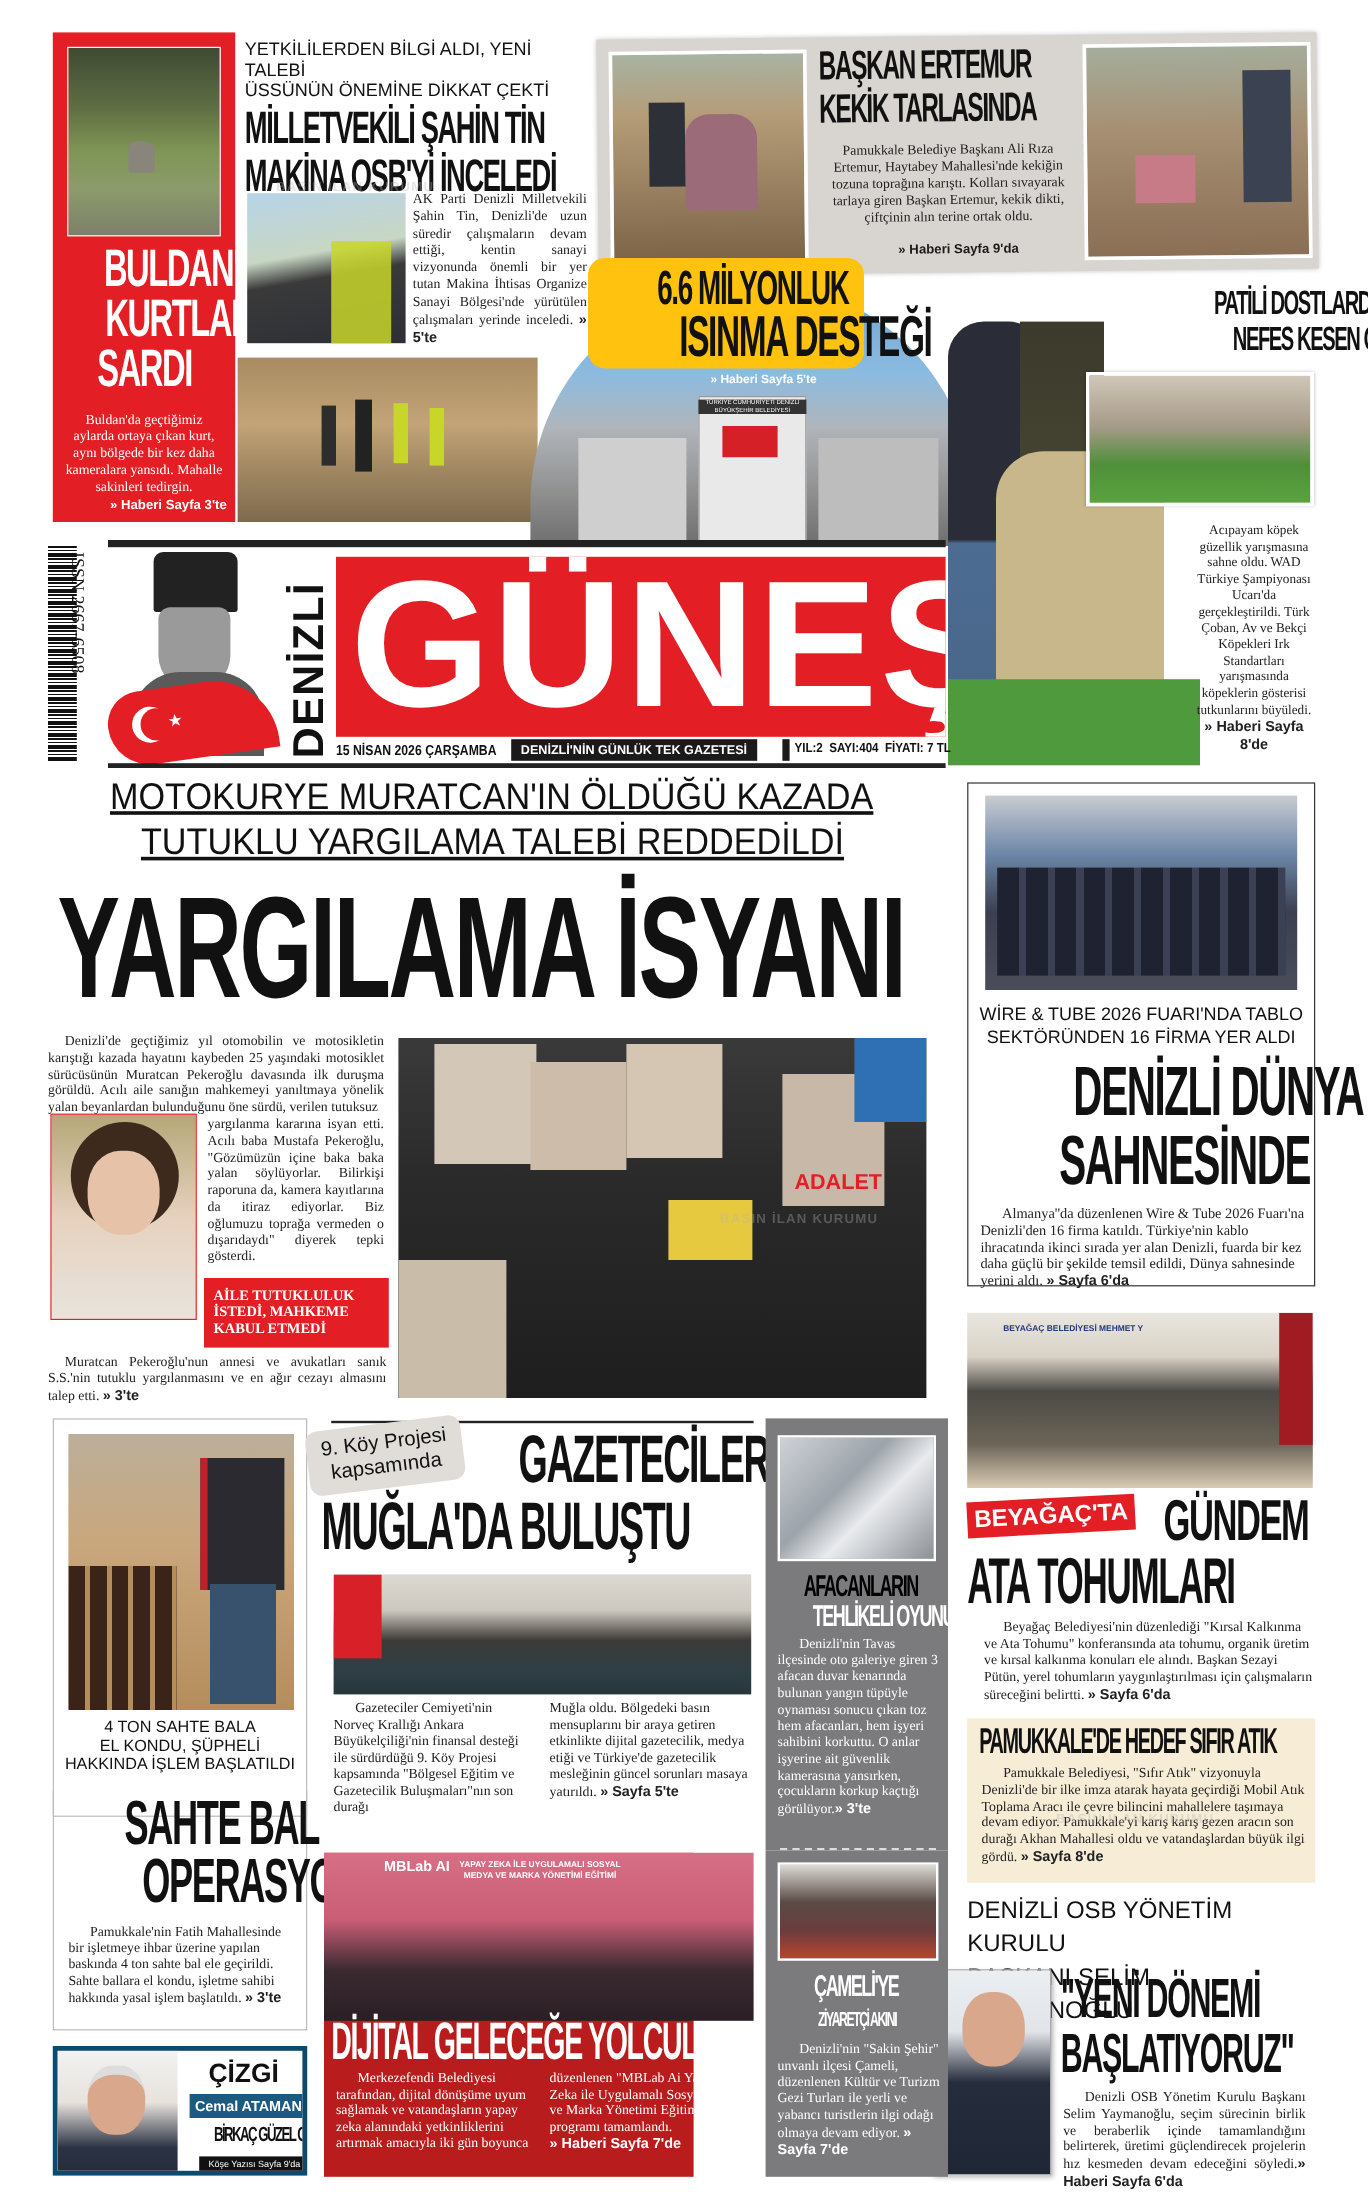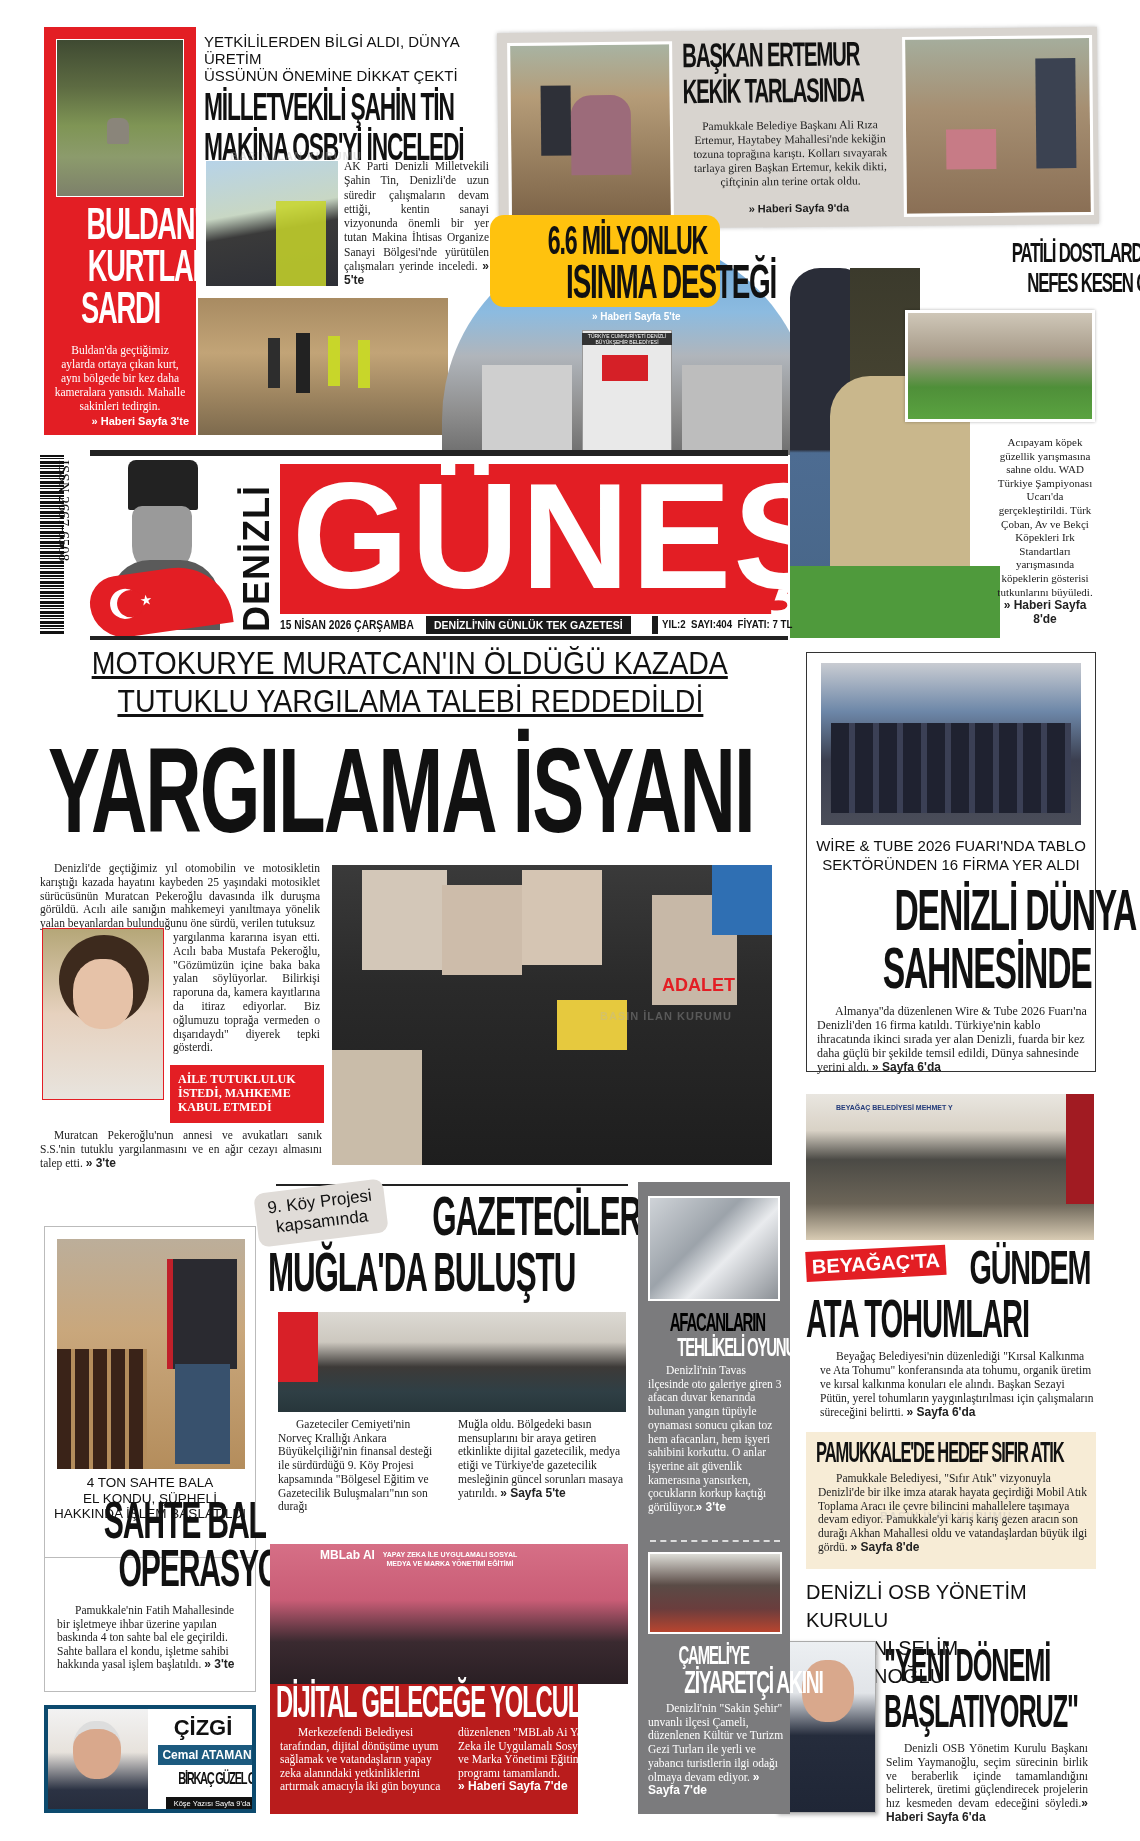--- a/index.html
+++ b/index.html
@@ -27,21 +27,21 @@
     <div class="headline" style="color:#fff;font-size:44px;line-height:42px"><span class="narrow-c">BULDAN'I</span></div>
     <div class="headline" style="color:#fff;font-size:44px;line-height:42px"><span class="narrow-c">KURTLAR</span></div>
     <div class="headline" style="color:#fff;font-size:44px;line-height:42px"><span class="narrow-c">SARDI</span></div>
   </div>
   <div class="serif" style="position:absolute;left:10px;top:316px;width:132px;color:#fff;font-size:11.5px;line-height:14px;text-align:center;">Buldan'da geçtiğimiz aylarda ortaya çıkan kurt, aynı bölgede bir kez daha kameralara yansıdı. Mahalle sakinleri tedirgin.</div>
   <div class="ref" style="position:absolute;left:20px;top:388px;width:125px;color:#fff;font-size:11px;text-align:right">» Haberi Sayfa 3'te</div>
 </div>
 
 <div class="abs" style="left:204px;top:33px;width:288px;height:402px;">
   <div class="sans" style="font-size:15px;line-height:17px;color:#111;">
-    <div>YETKİLİLERDEN BİLGİ ALDI, DÜNYA ÜRETİM</div>
+    <div>YETKİLİLERDEN BİLGİ ALDI, YENİ TALEBİ</div>
     <div>ÜSSÜNÜN ÖNEMİNE DİKKAT ÇEKTİ</div>
   </div>
   <div style="margin-top:3px;height:84px;">
     <div class="headline" style="font-size:38px;line-height:40px"><span class="narrow" style="transform:scaleX(0.6)">MİLLETVEKİLİ ŞAHİN TİN</span></div>
     <div class="headline" style="font-size:38px;line-height:40px"><span class="narrow" style="transform:scaleX(0.6)">MAKİNA OSB'Yİ İNCELEDİ</span></div>
   </div>
   <div class="photo" style="left:2px;top:128px;width:132px;height:125px;background:linear-gradient(170deg,#b7d3e8 0%,#c8d7c4 40%,#3a3a3a 55%,#2d2f36 100%);">
     <div style="position:absolute;left:70px;top:40px;width:50px;height:85px;background:#c8d62a;opacity:.85"></div>
   </div>
   <div class="body-txt" style="position:absolute;left:140px;top:126px;width:145px;font-size:11.5px;line-height:14.3px;">
@@ -214,21 +214,21 @@
   </div>
   <div style="position:absolute;left:108px;top:64px;width:212px;">
     <div class="headline" style="font-size:46px;line-height:46px"><span class="narrow" style="transform:scaleX(0.55)">"YENİ DÖNEMİ</span></div>
     <div class="headline" style="font-size:46px;line-height:46px"><span class="narrow" style="transform:scaleX(0.55)">BAŞLATIYORUZ"</span></div>
   </div>
   <div class="serif" style="position:absolute;left:110px;top:164px;width:202px;font-size:11.5px;line-height:13.8px;color:#222;text-align:justify;text-indent:18px">
     <span>Denizli OSB Yönetim Kurulu Başkanı Selim Yaymanoğlu, seçim sürecinin birlik ve beraberlik içinde tamamlandığını belirterek, üretimi güçlendirecek projelerin hız kesmeden devam edeceğini söyledi.</span><span class="ref">» Haberi Sayfa 6'da</span>
   </div>
 </div>
 
-<div class="abs" style="left:44px;top:1182px;width:212px;height:332px;border:1px solid #bbb;margin-top:44px;">
+<div class="abs" style="left:44px;top:1182px;width:212px;height:332px;border:1px solid #bbb;">
   <div class="photo" style="left:12px;top:12px;width:188px;height:230px;background:linear-gradient(180deg,#bcae9a 0%,#c9a77c 40%,#b48d5c 100%);">
     <div style="position:absolute;left:0;top:110px;width:90px;height:120px;background:repeating-linear-gradient(90deg,#3a2318 0 14px,#b48d5c 14px 18px)"></div>
     <div style="position:absolute;left:110px;top:20px;width:70px;height:110px;background:#2a2a30;border-left:6px solid #c0202a"></div>
     <div style="position:absolute;left:118px;top:125px;width:55px;height:100px;background:#38516d"></div>
   </div>
   <div class="sans" style="position:absolute;left:0;top:248px;width:210px;text-align:center;font-size:13.5px;line-height:15.5px;color:#111">
     <div>4 TON SAHTE BALA</div>
     <div>EL KONDU, ŞÜPHELİ</div>
     <div>HAKKINDA İŞLEM BAŞLATILDI</div>
   </div>
@@ -295,21 +295,21 @@
   <div class="serif" style="position:absolute;left:10px;top:182px;width:136px;font-size:11.5px;line-height:13.7px;color:#fff;text-indent:18px">
     <span>Denizli'nin Tavas ilçesinde oto galeriye giren 3 afacan duvar kenarında bulunan yangın tüpüyle oynaması sonucu çıkan toz hem afacanları, hem işyeri sahibini korkuttu. O anlar işyerine ait güvenlik kamerasına yansırken, çocukların korkup kaçtığı görülüyor.</span><span class="ref">» 3'te</span>
   </div>
 </div>
 <div class="abs" style="left:650px;top:1540px;width:130px;height:2px;border-top:2px dashed #ddd"></div>
 
 <div class="abs grey-box" style="left:638px;top:1542px;width:152px;height:272px;">
   <div class="photo" style="left:10px;top:10px;width:134px;height:82px;background:linear-gradient(180deg,#dcdcd6 0%,#5a4b46 40%,#6a3d3d 70%,#b8452f 100%);border:2px solid #fff"></div>
   <div style="position:absolute;left:0;top:100px;width:152px;text-align:center">
     <div class="headline" style="color:#fff;font-size:25px;line-height:27px"><span class="narrow-c" style="transform:scaleX(0.6)">ÇAMELİ'YE</span></div>
-    <div class="headline" style="color:#fff;font-size:32px;line-height:27px"><span class="narrow-c" style="transform:scaleX(0.6)">ZİYARETÇİ AKINI</span></div>
+    <div class="headline" style="color:#fff;font-size:17px;line-height:27px"><span class="narrow-c" style="transform:scaleX(0.6)">ZİYARETÇİ AKINI</span></div>
   </div>
   <div class="serif" style="position:absolute;left:10px;top:160px;width:136px;font-size:11.5px;line-height:13.7px;color:#fff;text-indent:18px">
     <span>Denizli'nin "Sakin Şehir" unvanlı ilçesi Çameli, düzenlenen Kültür ve Turizm Gezi Turları ile yerli ve yabancı turistlerin ilgi odağı olmaya devam ediyor.</span> <span class="ref">» Sayfa 7'de</span>
   </div>
 </div>
 
 <div class="wm" style="left:230px;top:150px">BASIN İLAN KURUMU</div>
 <div class="wm" style="left:600px;top:1010px">BASIN İLAN KURUMU</div>
 <div class="wm" style="left:880px;top:1510px">BASIN İLAN KURUMU</div>
 

